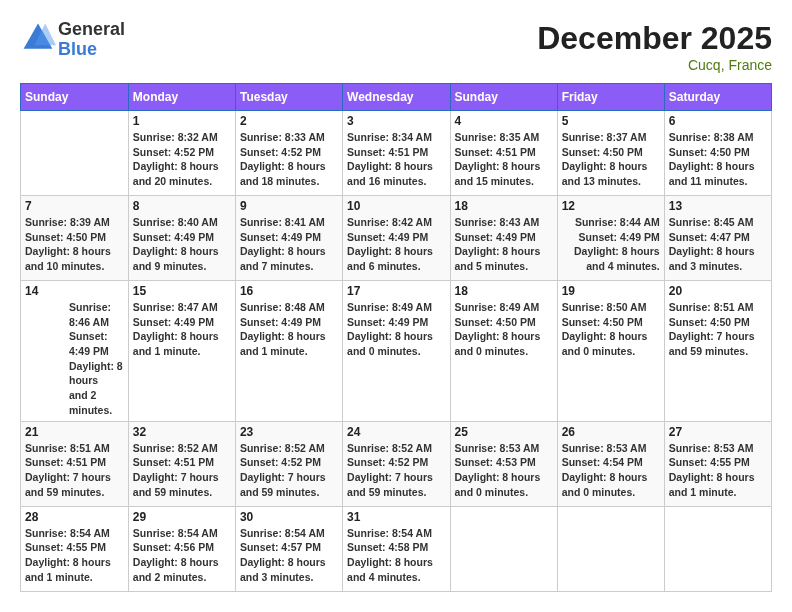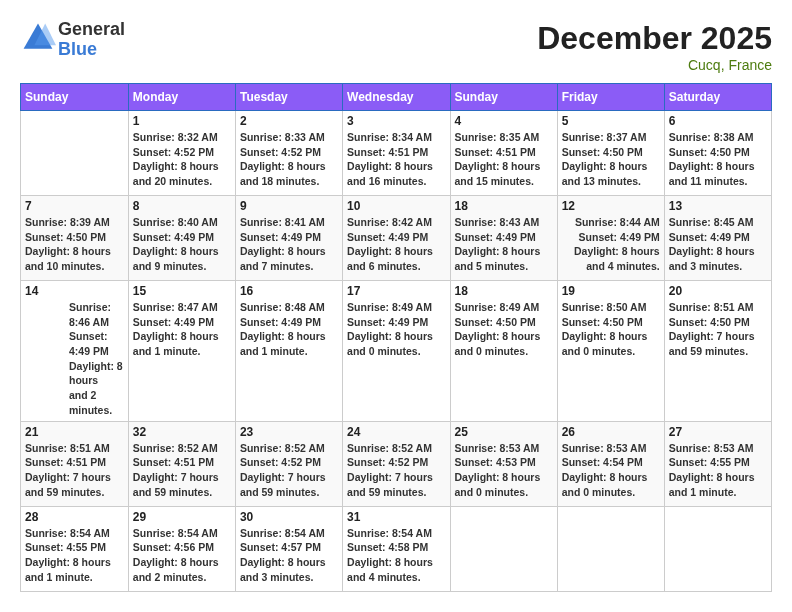--- a/index.html
+++ b/index.html
@@ -221,21 +221,21 @@
           <td>
             <span class="day-number">12</span>
             <div class="day-info" style="white-space: pre-wrap; text-align: right;">Sunrise: 8:44 AM
 Sunset: 4:49 PM
 Daylight: 8 hours
 and 4 minutes.</div>
           </td>
           <td>
             <span class="day-number">13</span>
             <div class="day-info" style="white-space: pre-wrap;">Sunrise: 8:45 AM
-Sunset: 4:49 PM
+Sunset: 4:47 PM
 Daylight: 8 hours
 and 3 minutes.</div>
           </td>
         </tr>
         <tr class="week-row">
           <td>
             <span class="day-number">14</span>
             <div class="day-info" style="white-space: pre-wrap; margin-left: 44px;">Sunrise: 8:46 AM
 Sunset: 4:49 PM
 Daylight: 8 hours

